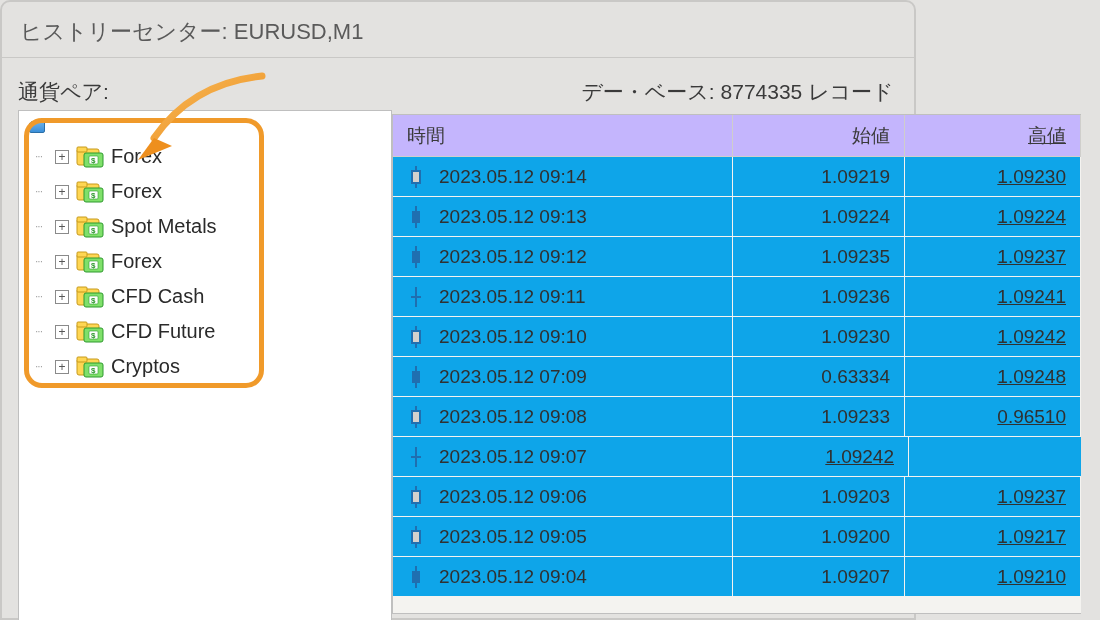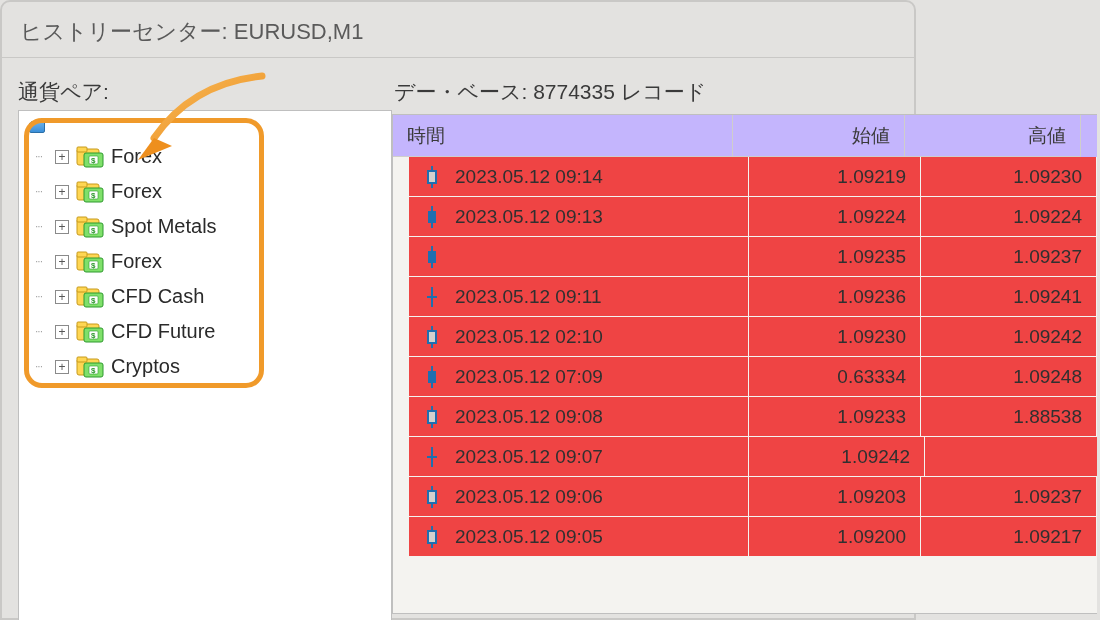--- a/index.html
+++ b/index.html
@@ -123,20 +123,21 @@
     width: 170px;
     height: 100px;
     z-index: 30;
     pointer-events: none;
   }
   
   .right-panel {
     flex: 1;
     padding: 20px 0 0 0;
     position: relative;
+    text-align: center;
   }
   .db-label {
     font-size: 21px;
     color: #3a3a3a;
     margin-bottom: 8px;
     padding-left: 2px;
   }
   .grid-wrap {
     border: 1px solid #bfbfbf;
     border-right: none;
@@ -153,28 +154,27 @@
     border-right: 1px solid #cfcecb;
     border-bottom: 1px solid #cfcecb;
     display: flex;
     align-items: center;
     padding: 0 14px;
     font-size: 19px;
     color: #3a3a3a;
   }
   .col-time { width: 340px; padding-left: 18px; }
   .col-open { width: 172px; justify-content: flex-end; }
-  .col-high { width: 176px; justify-content: flex-end; }
+  .col-high { width: 176px; justify-content: flex-end; text-decoration: underline; }
   .grid-body {}
   .grid-row {
     display: flex;
     height: 40px;
-    background: #ef4444;
+    background: #0ea5e9;
     border-bottom: 1px solid #f4f3f0;
-    margin-left: 16px;
   }
   .grid-row > div {
     border-right: 1px solid #f4f3f0;
     display: flex;
     align-items: center;
     padding: 0 14px;
     font-size: 19px;
     color: #303030;
   }
   .grid-row .col-time {
@@ -377,20 +377,21 @@
               </div>
             </div>
             <div class="grid-row">
               <div class="col-time">
                 <span class="candle-icon">
                   <svg width="14" height="26" viewBox="0 0 14 26">
                     <line x1="7" y1="2" x2="7" y2="24" stroke="#1f6fb0" stroke-width="2"></line>
                     <rect x="3" y="7" width="8" height="12" fill="#1f6fb0"></rect>
                   </svg>
                 </span>
+                <span>2023.05.12 09:12</span>
               </div>
               <div class="col-open">
                 <span>1.09235</span>
               </div>
               <div class="col-high">
                 <span>1.09237</span>
               </div>
             </div>
             <div class="grid-row">
               <div class="col-time">
@@ -410,21 +411,21 @@
               </div>
             </div>
             <div class="grid-row">
               <div class="col-time">
                 <span class="candle-icon">
                   <svg width="14" height="26" viewBox="0 0 14 26">
                     <line x1="7" y1="2" x2="7" y2="24" stroke="#1f6fb0" stroke-width="2"></line>
                     <rect x="3" y="7" width="8" height="12" fill="#d3d1cd" stroke="#1f6fb0" stroke-width="2"></rect>
                   </svg>
                 </span>
-                <span>2023.05.12 02:10</span>
+                <span>2023.05.12 09:10</span>
               </div>
               <div class="col-open">
                 <span>1.09230</span>
               </div>
               <div class="col-high">
                 <span>1.09242</span>
               </div>
             </div>
             <div class="grid-row">
               <div class="col-time">
@@ -450,21 +451,21 @@
                     <line x1="7" y1="2" x2="7" y2="24" stroke="#1f6fb0" stroke-width="2"></line>
                     <rect x="3" y="7" width="8" height="12" fill="#d3d1cd" stroke="#1f6fb0" stroke-width="2"></rect>
                   </svg>
                 </span>
                 <span>2023.05.12 09:08</span>
               </div>
               <div class="col-open">
                 <span>1.09233</span>
               </div>
               <div class="col-high">
-                <span>1.88538</span>
+                <span>0.96510</span>
               </div>
             </div>
             <div class="grid-row">
               <div class="col-time">
                 <span class="candle-icon">
                   <svg width="14" height="26" viewBox="0 0 14 26">
                     <line x1="7" y1="3" x2="7" y2="23" stroke="#1f6fb0" stroke-width="2"></line>
                     <line x1="2" y1="13" x2="12" y2="13" stroke="#1f6fb0" stroke-width="2"></line>
                   </svg>
                 </span>
@@ -499,20 +500,37 @@
                     <rect x="3" y="7" width="8" height="12" fill="#d3d1cd" stroke="#1f6fb0" stroke-width="2"></rect>
                   </svg>
                 </span>
                 <span>2023.05.12 09:05</span>
               </div>
               <div class="col-open">
                 <span>1.09200</span>
               </div>
               <div class="col-high">
                 <span>1.09217</span>
+              </div>
+            </div>
+            <div class="grid-row">
+              <div class="col-time">
+                <span class="candle-icon">
+                  <svg width="14" height="26" viewBox="0 0 14 26">
+                    <line x1="7" y1="2" x2="7" y2="24" stroke="#1f6fb0" stroke-width="2"></line>
+                    <rect x="3" y="7" width="8" height="12" fill="#1f6fb0"></rect>
+                  </svg>
+                </span>
+                <span>2023.05.12 09:04</span>
+              </div>
+              <div class="col-open">
+                <span>1.09207</span>
+              </div>
+              <div class="col-high">
+                <span>1.09210</span>
               </div>
             </div>
           </div>
       </div>
     </div>
 
   </div>
 </div>
 
 </body></html>

